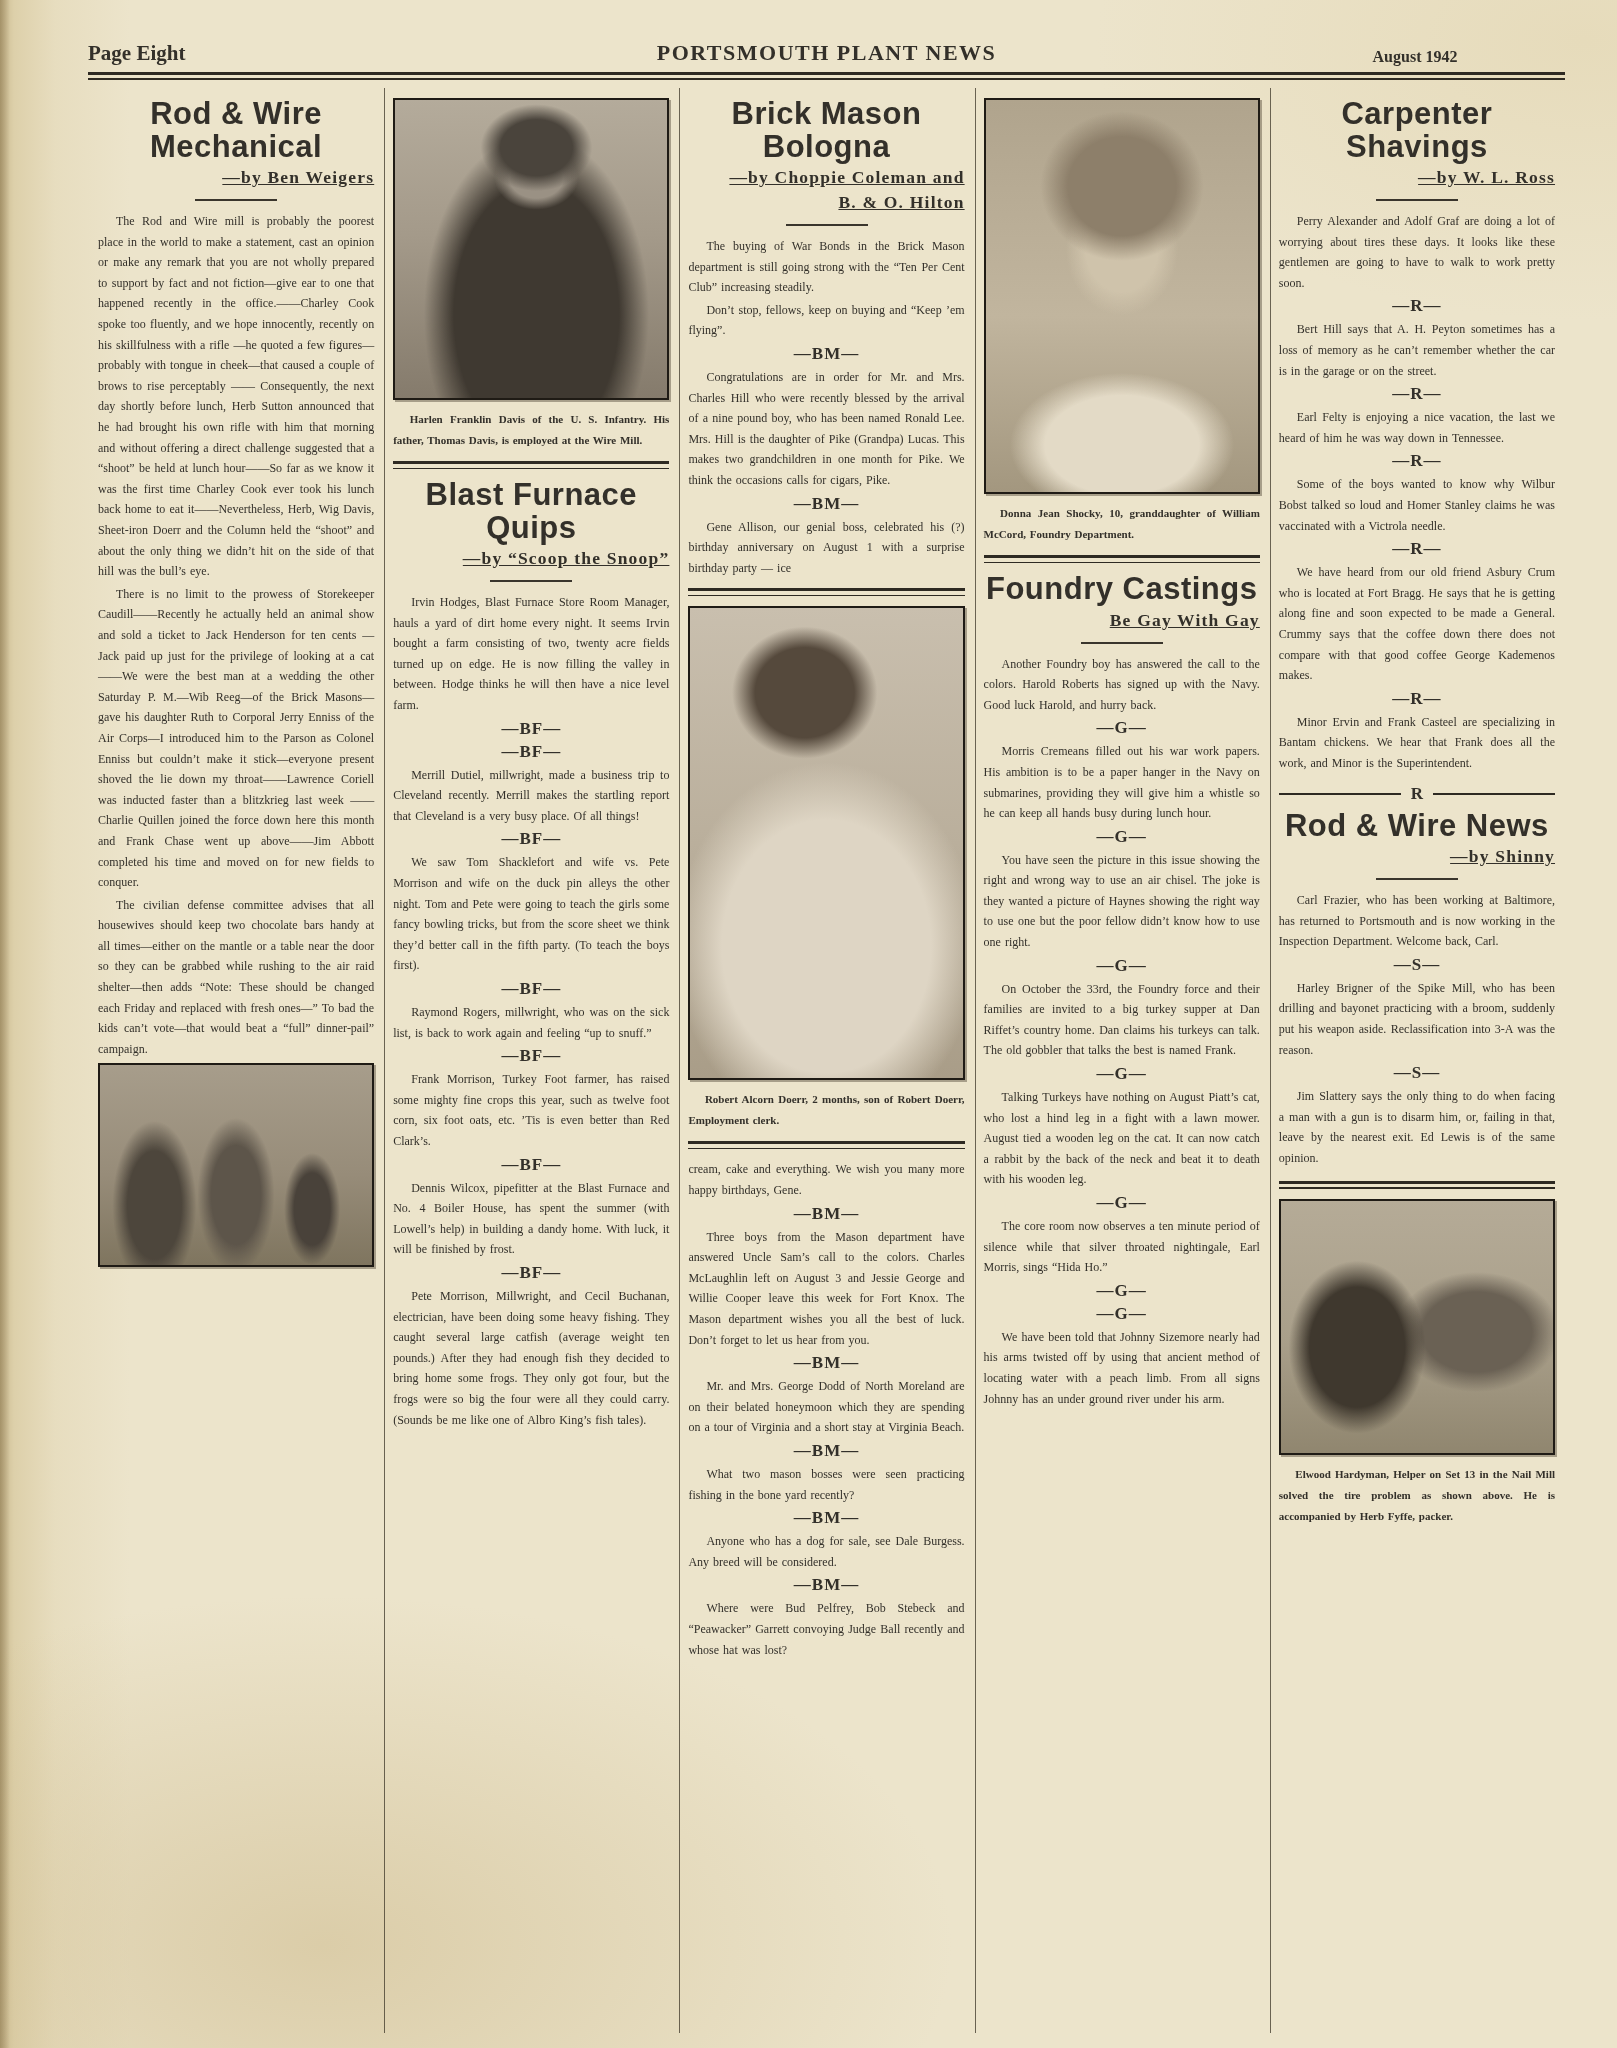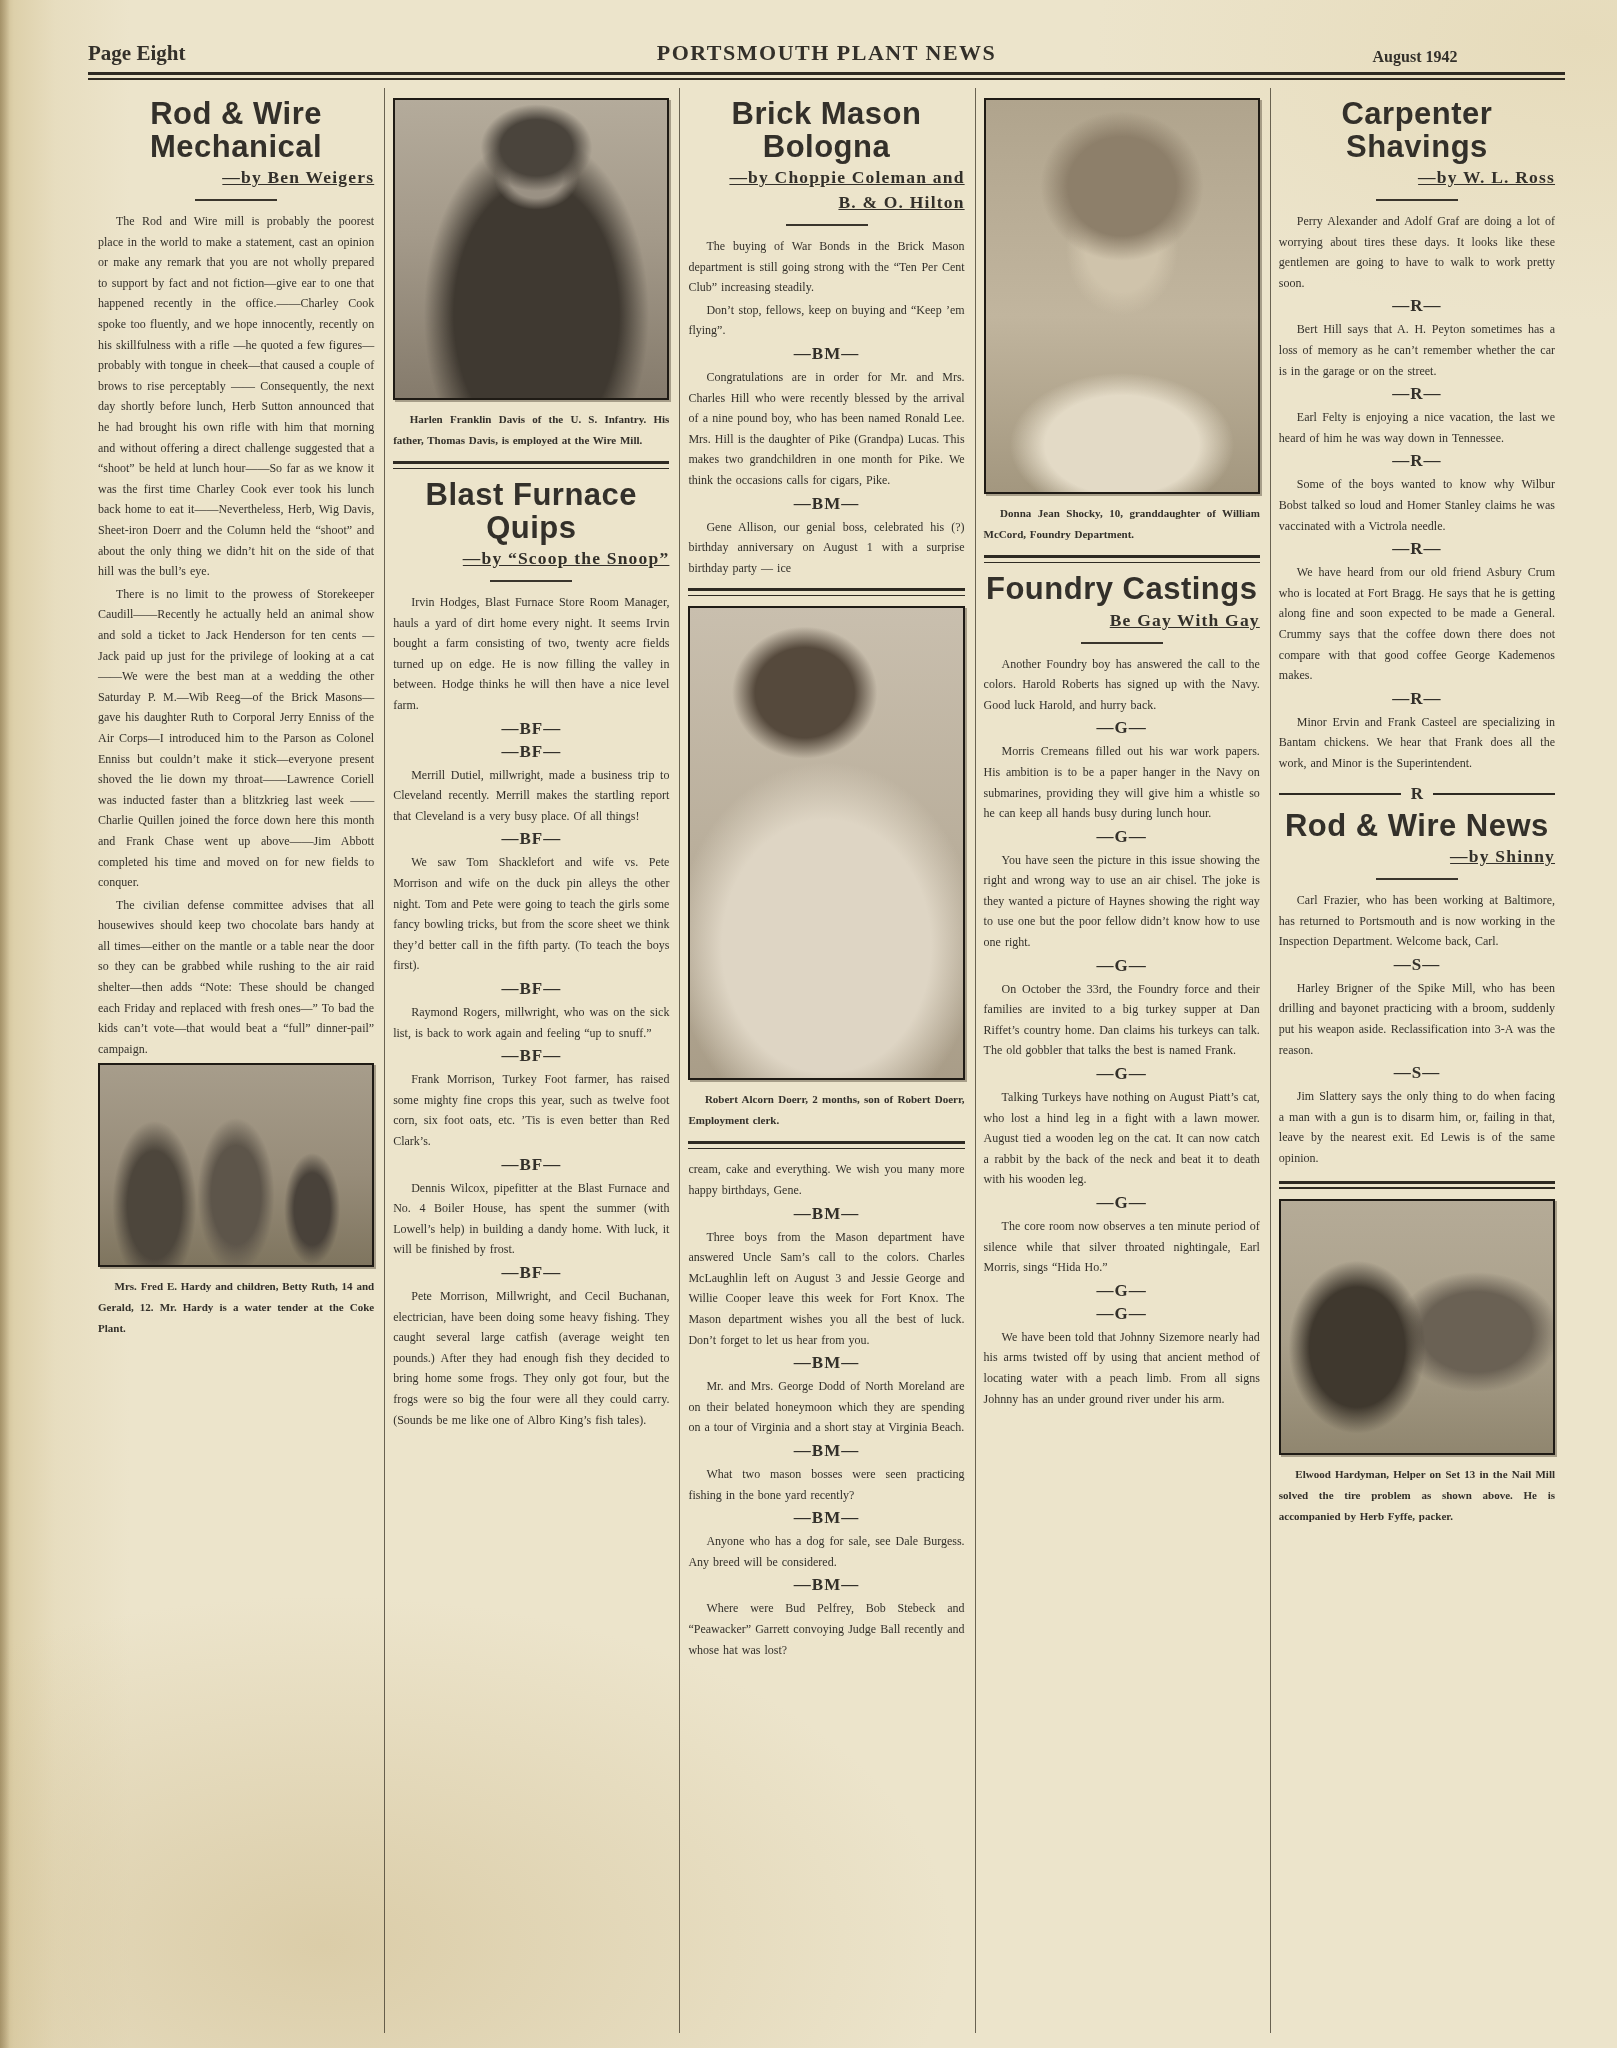--- a/index.html
+++ b/index.html
@@ -111,21 +111,20 @@
 
             <p class="body indent">The Rod and Wire mill is probably the poorest place in the world to make a statement, cast an opinion or make any remark that you are not wholly prepared to support by fact and not fiction—give ear to one that happened recently in the office.——Charley Cook spoke too fluently, and we hope innocently, recently on his skillfulness with a rifle —he quoted a few figures—probably with tongue in cheek—that caused a couple of brows to rise perceptably —— Consequently, the next day shortly before lunch, Herb Sutton announced that he had brought his own rifle with him that morning and without offering a direct challenge suggested that a “shoot” be held at lunch hour——So far as we know it was the first time Charley Cook ever took his lunch back home to eat it——Nevertheless, Herb, Wig Davis, Sheet-iron Doerr and the Column held the “shoot” and about the only thing we didn’t hit on the side of that hill was the bull’s eye.</p>
 
             <p class="body indent">There is no limit to the prowess of Storekeeper Caudill——Recently he actually held an animal show and sold a ticket to Jack Henderson for ten cents —Jack paid up just for the privilege of looking at a cat——We were the best man at a wedding the other Saturday P. M.—Wib Reeg—of the Brick Masons—gave his daughter Ruth to Corporal Jerry Enniss of the Air Corps—I introduced him to the Parson as Colonel Enniss but couldn’t make it stick—everyone present shoved the lie down my throat——Lawrence Coriell was inducted faster than a blitzkrieg last week —— Charlie Quillen joined the force down here this month and Frank Chase went up above——Jim Abbott completed his time and moved on for new fields to conquer.</p>
 
             <p class="body indent">The civilian defense committee advises that all housewives should keep two chocolate bars handy at all times—either on the mantle or a table near the door so they can be grabbed while rushing to the air raid shelter—then adds “Note: These should be changed each Friday and replaced with fresh ones—” To bad the kids can’t vote—that would beat a “full” dinner-pail” campaign.</p>
           </div>
         <div class="photo-frame">
           <div class="photo ph-hardy"></div>
         </div>
-        <p class="caption">Mrs. Fred E. Hardy and children, Betty Ruth, 14 and Gerald, 12.  Mr. Hardy is a water tender at the Coke Plant.</p>
       </div>
 
       <div class="col">
         <div class="photo-frame">
           <div class="photo ph-davis"></div>
         </div>
         <p class="caption">Harlen Franklin Davis of the U. S. Infantry.  His father, Thomas Davis, is employed at the Wire Mill.</p>
         <div class="rule-double"></div>
         <div class="headline">Blast Furnace Quips</div>
         <div class="byline">—by “Scoop the Snoop”</div>

